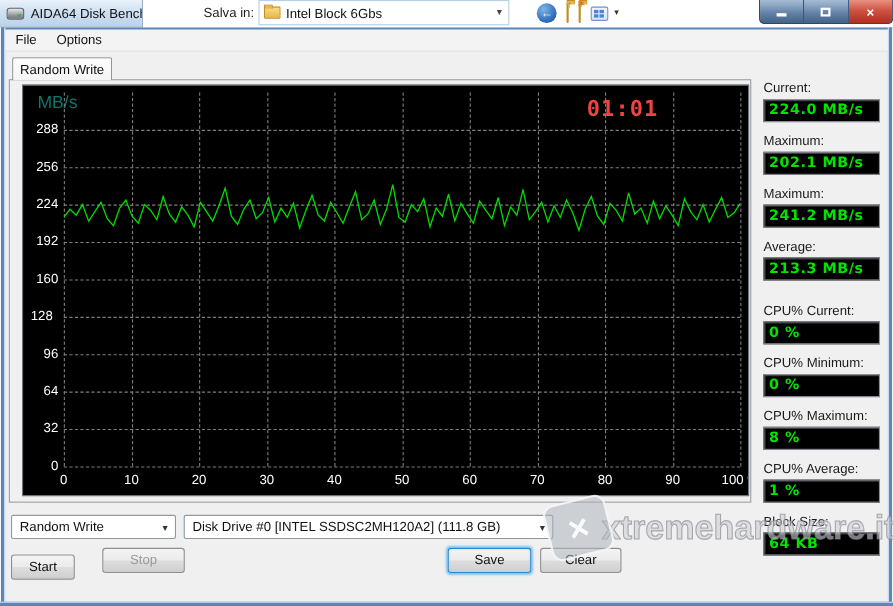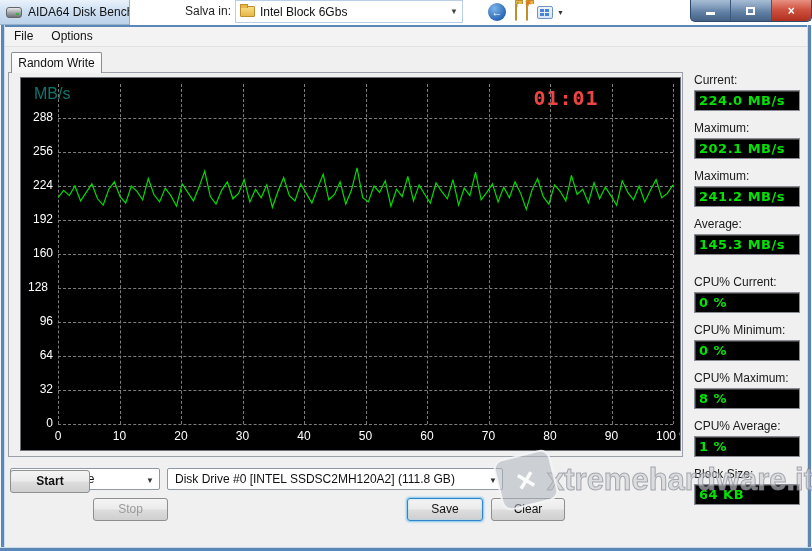--- a/index.html
+++ b/index.html
@@ -104,21 +104,21 @@
 
   
   .combo { position:absolute; height:22px; background:#fff; border:1px solid #8e99a5; border-radius:2px;
      font-size:12px; color:#111; display:flex; align-items:center; padding-left:7px; }
   .combo .combo-arrow { position:absolute; right:5px; top:7px; font-size:8px; color:#333; }
   #combo-test { left:10px; top:468px; width:150px; }
   #combo-drive { left:167px; top:468px; width:336px; }
   .btn { position:absolute; height:23px; border:1px solid #8e8f8f; border-radius:3px;
      background:linear-gradient(#f4f4f4,#ebebeb 48%,#dddddd 52%,#cfcfcf);
      font-size:12px; color:#111; text-align:center; line-height:21px; }
-  #btn-start { left:10px; top:470px; width:80px;font-weight:bold; }
+  #btn-start { left:10px; top:504px; width:58px; }
   #btn-stop  { left:93px; top:498px; width:75px; color:#9b9b9b; }
   #btn-save  { left:407px; top:498px; width:76px; border:1px solid #2e86c8;
      box-shadow:0 0 2px 1px #7fc3ee, inset 0 0 2px #9fd4f2; }
   #btn-clear { left:491px; top:498px; width:74px; }
 
   
   #watermark { position:absolute; left:497px; top:451px; width:315px; height:58px; z-index:6;
      pointer-events:none; display:flex; align-items:center; }
   #wm-badge { width:58px; height:52px; border-radius:10px; transform:rotate(-14deg);
      background:rgba(175,180,188,.55); border:2px solid rgba(255,255,255,.75);
@@ -241,21 +241,21 @@
   </div>
 
   <div id="stats-panel">
     <span class="stat-label" style="top:73px">Current:</span>
     <div class="stat-box" style="top:90px">224.0 MB/s</div>
     <span class="stat-label" style="top:121px">Maximum:</span>
     <div class="stat-box" style="top:138px">202.1 MB/s</div>
     <span class="stat-label" style="top:169px">Maximum:</span>
     <div class="stat-box" style="top:186px">241.2 MB/s</div>
     <span class="stat-label" style="top:217px">Average:</span>
-    <div class="stat-box" style="top:234px">145.3 MB/s</div>
+    <div class="stat-box" style="top:234px">213.3 MB/s</div>
     <span class="stat-label" style="top:275px">CPU% Current:</span>
     <div class="stat-box" style="top:292px">0 %</div>
     <span class="stat-label" style="top:323px">CPU% Minimum:</span>
     <div class="stat-box" style="top:340px">0 %</div>
     <span class="stat-label" style="top:371px">CPU% Maximum:</span>
     <div class="stat-box" style="top:388px">8 %</div>
     <span class="stat-label" style="top:419px">CPU% Average:</span>
     <div class="stat-box" style="top:436px">1 %</div>
     <span class="stat-label" style="top:467px">Block Size:</span>
     <div class="stat-box" style="top:484px">64 KB</div>

